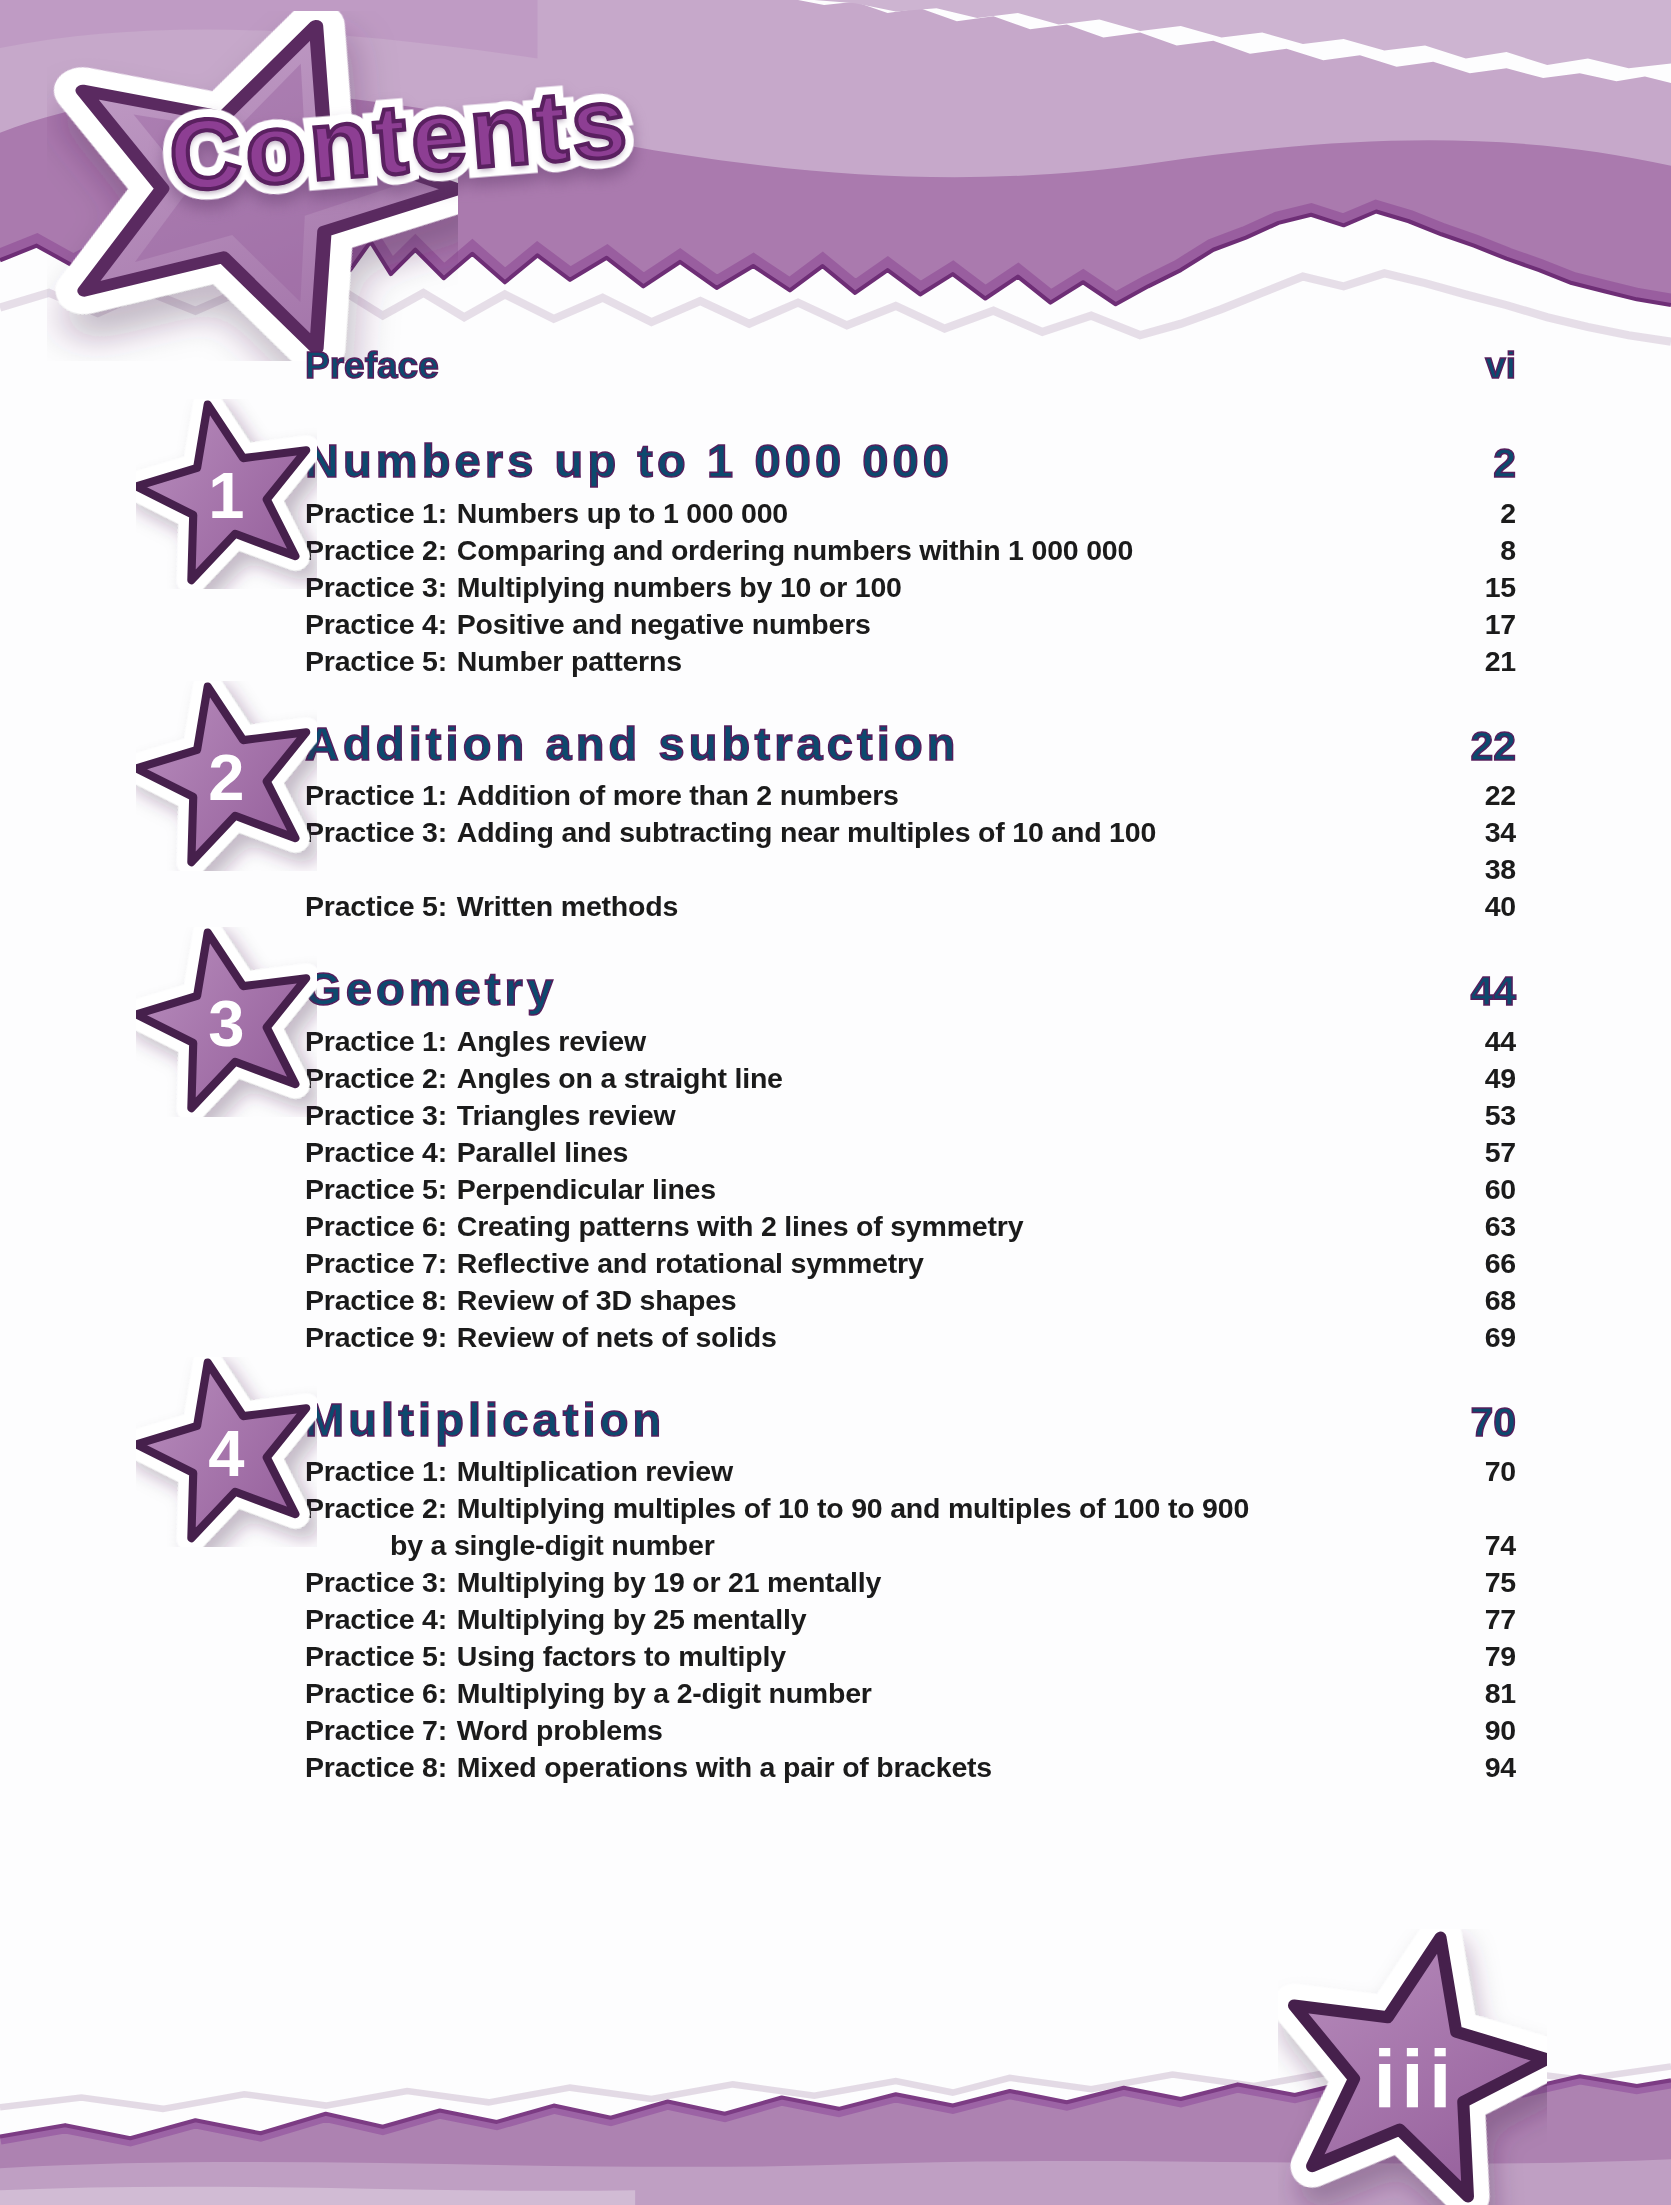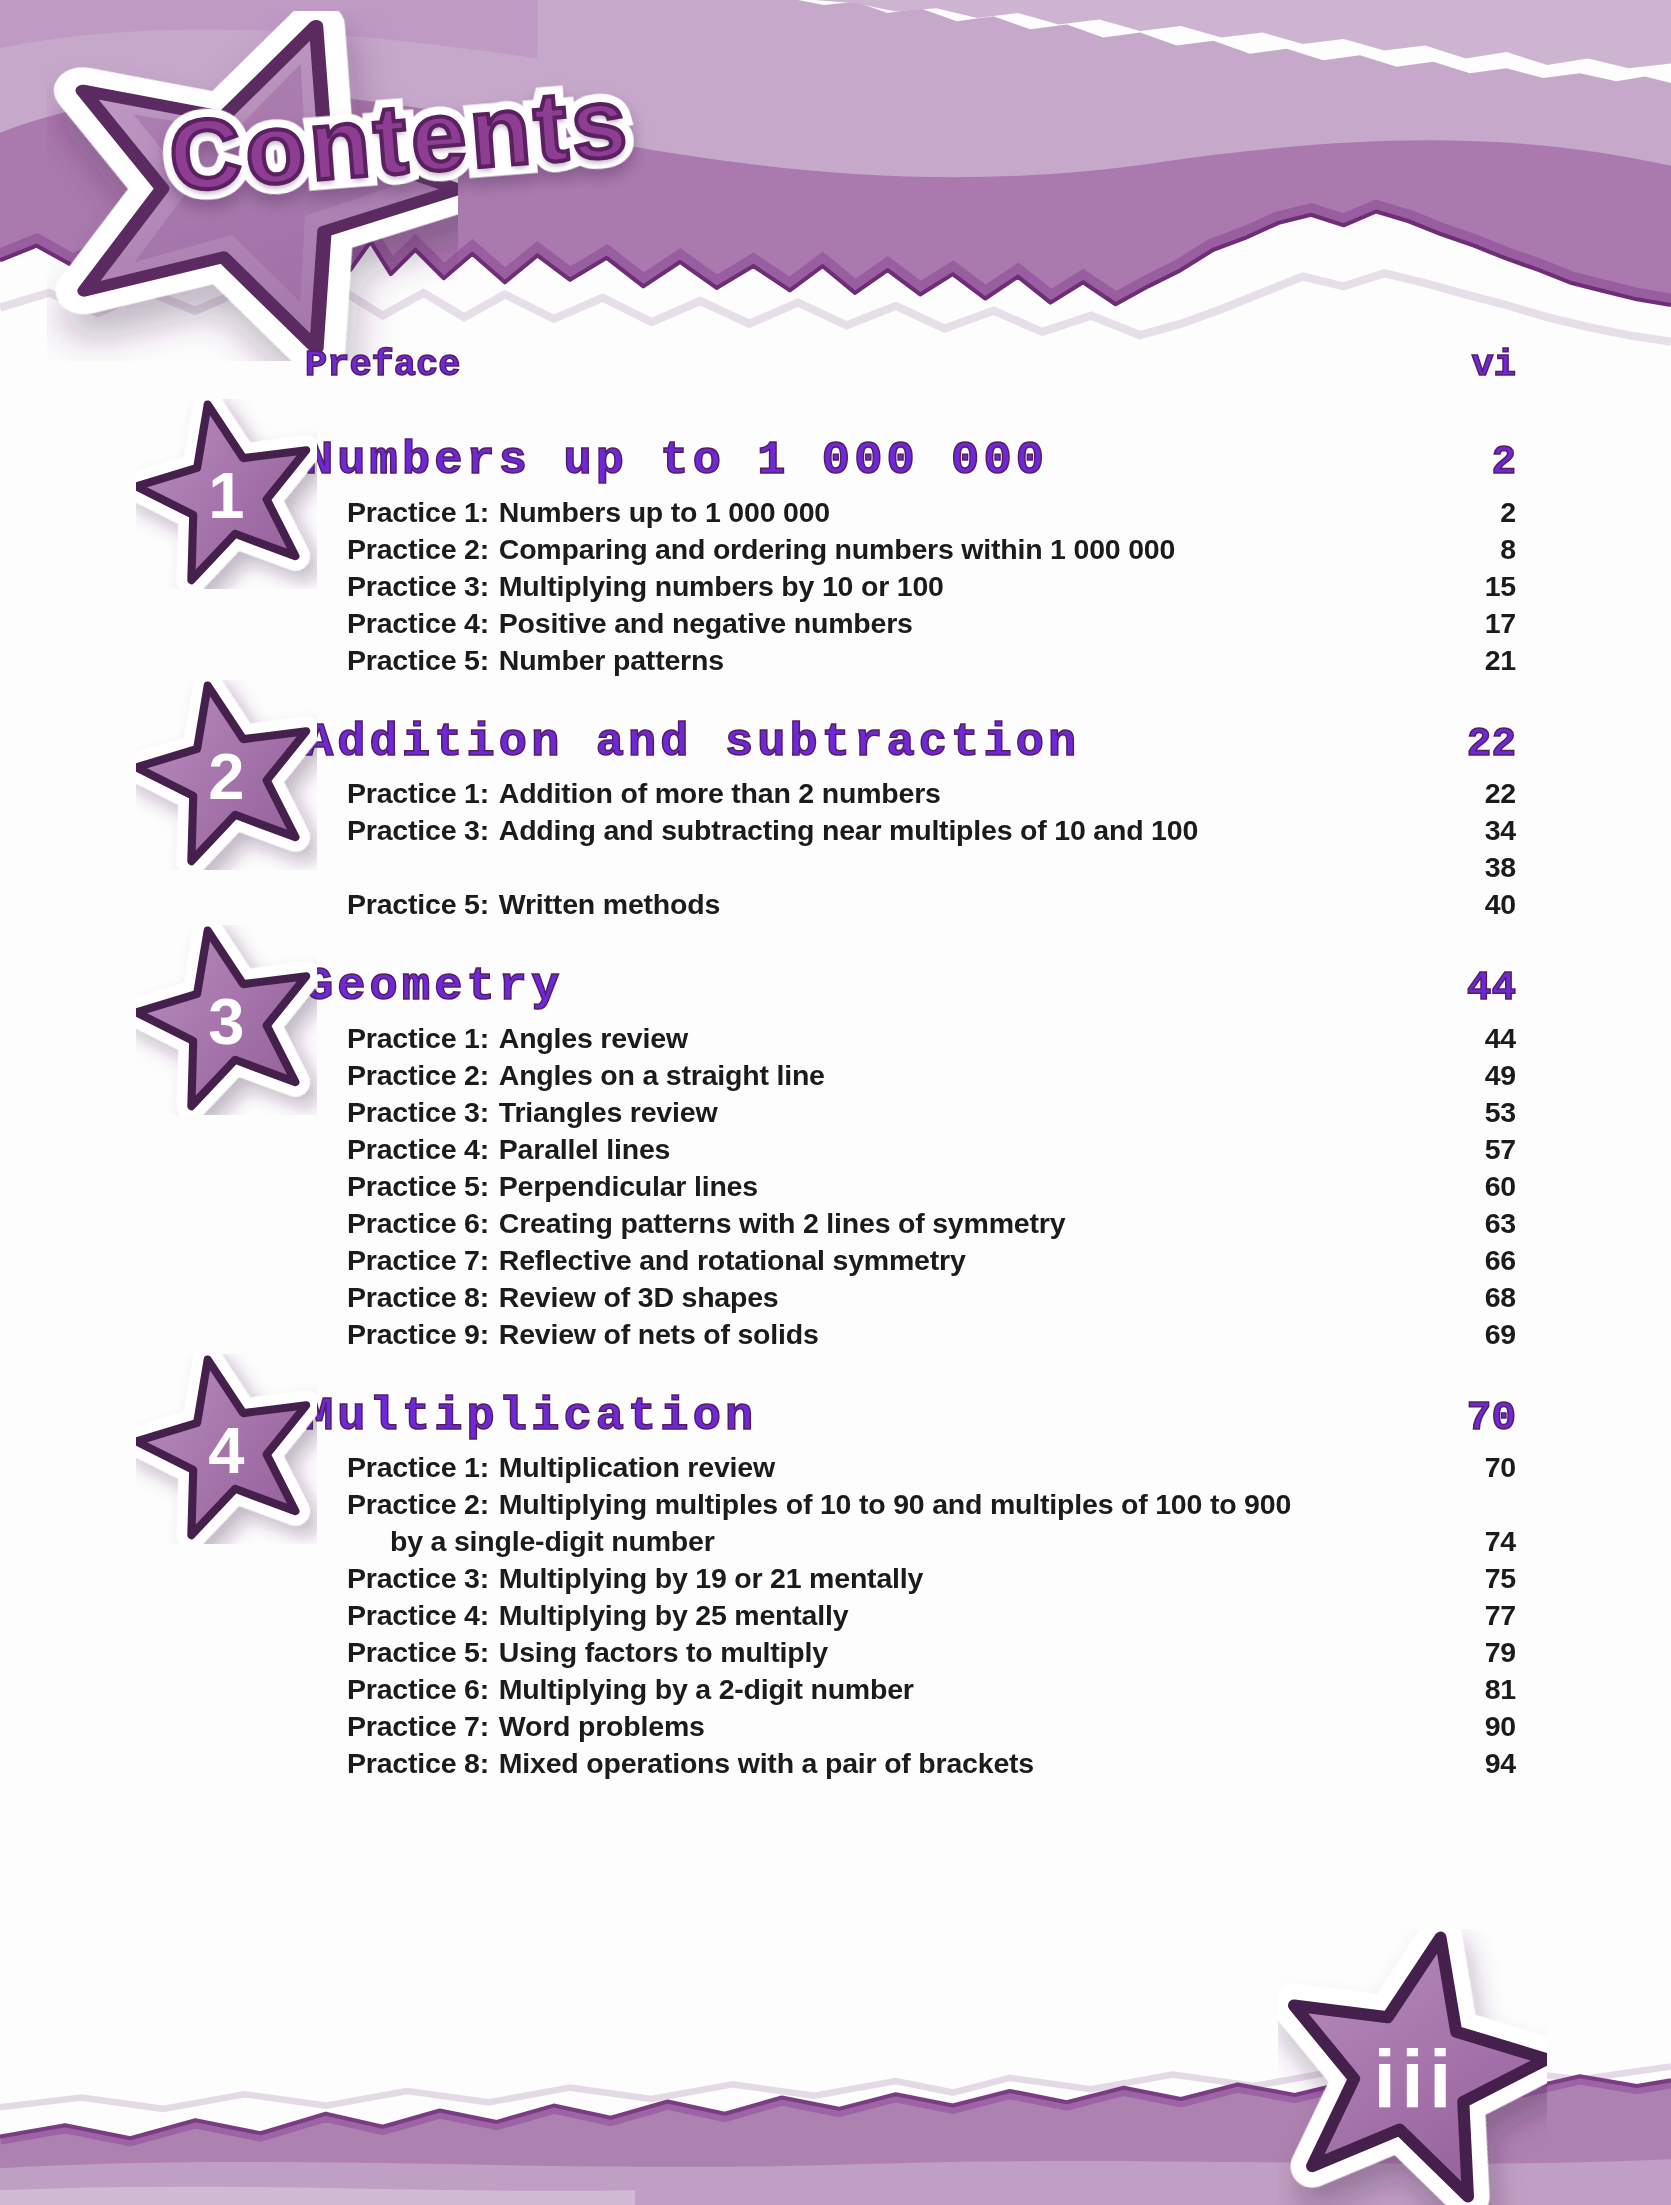--- a/index.html
+++ b/index.html
@@ -26,21 +26,21 @@
   }
   .title-front {
     position:relative; color:#8d3e93;
     -webkit-text-stroke:4.1px #5a2060;
     text-shadow: 0 4.1px 5.7px rgba(70,25,80,0.35);
   }
 
   
   .toc { position:absolute; left:0; top:345px; right:0; padding:0 155px 0 305px; }
 
-  .purple-text { color:#6d28d9;font-family:Liberation Mono, monospace; -webkit-text-stroke:1.5px #561d5c; }
+  .purple-text { color:#0c4a6e; -webkit-text-stroke:1.5px #561d5c; }
 
   .preface-row { display:flex; align-items:baseline; font-size:37px; font-weight:bold; line-height:41px; }
   .preface-page { margin-left:auto; }
 
   .chapter { position:relative; padding-top:39px; }
   .chapter.first { padding-top:50px; }
 
   .chapter-head { display:flex; align-items:baseline; font-size:47px; font-weight:bold;
                   letter-spacing:4.1px; line-height:50px; margin-bottom:6.5px; }
   .chapter-page { margin-left:auto; font-size:41px; letter-spacing:0; }
@@ -48,21 +48,21 @@
   .chapter-star { position:absolute; left:-169px; top:1.6px; width:181px; height:190px; }
   .chapter.first .chapter-star { top:13px; }
   .star-num { font-family:"Liberation Sans", sans-serif; font-weight:bold; font-size:36px;
               fill:#ffffff; text-anchor:middle; }
   .footer-star-num { font-family:"Liberation Sans", sans-serif; font-weight:bold; font-size:30px;
               fill:#ffffff; text-anchor:middle; letter-spacing:2px; }
 
   .practice { display:flex; align-items:flex-start; font-size:28.5px; font-weight:bold;
               color:#1b1b1b; line-height:37px; letter-spacing:-0.2px; }
   .practice-titles { white-space:nowrap; }
-  .practice-line1 { white-space:nowrap;margin-left:42px; }
+  .practice-line1 { white-space:nowrap; }
   .practice-line2 { margin-left:85px; white-space:nowrap; }
   .practice-label { margin-right:9.8px; }
   .practice-page { margin-left:auto; align-self:flex-end; min-width:73px; text-align:right; }
 
   
   .footer-star-svg { position:absolute; right:124px; bottom:-6.5px; width:269px; height:283px; }
 </style>
 </head>
 <body>
 

